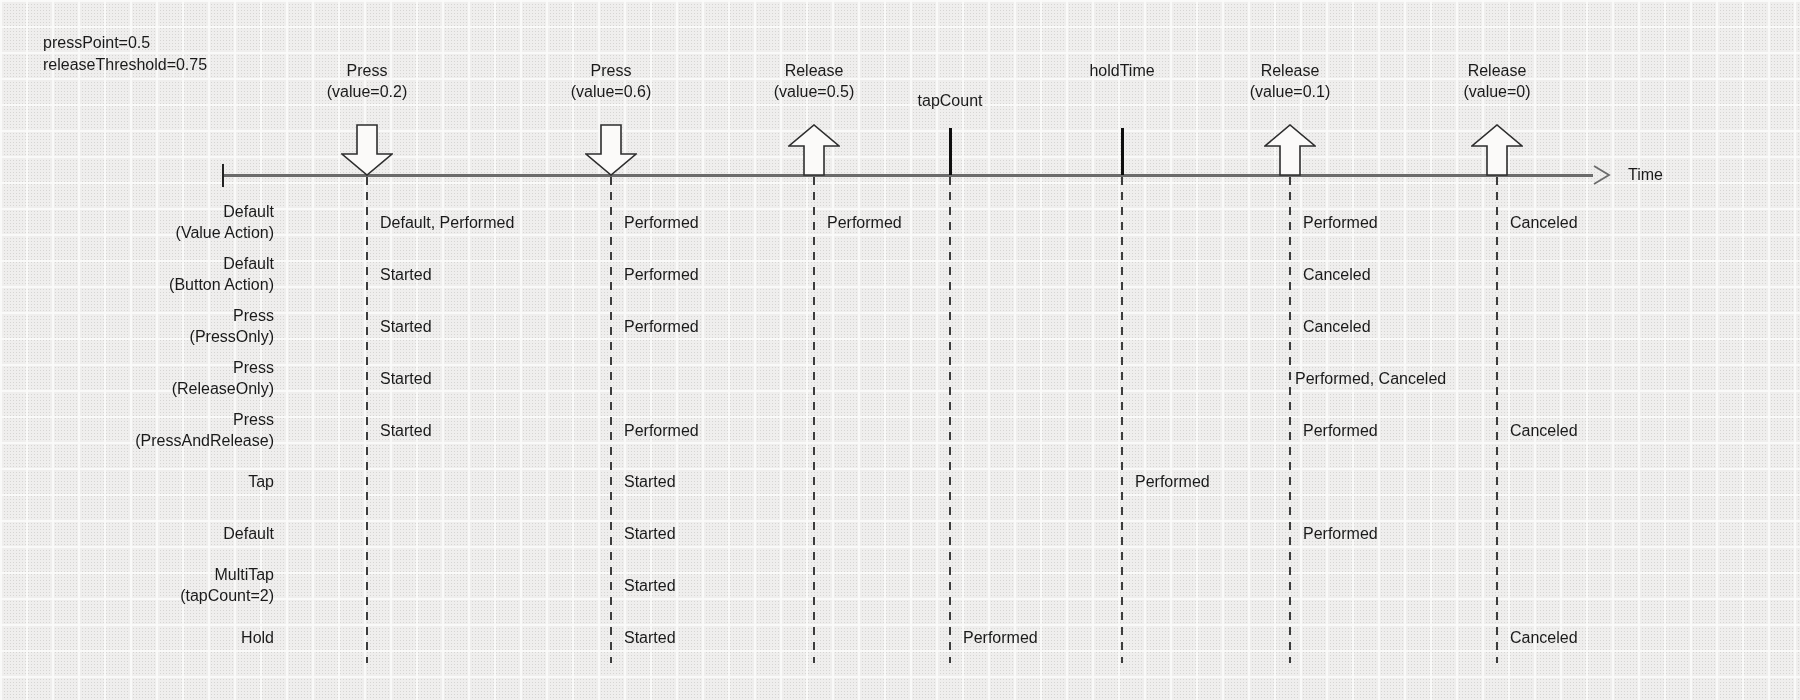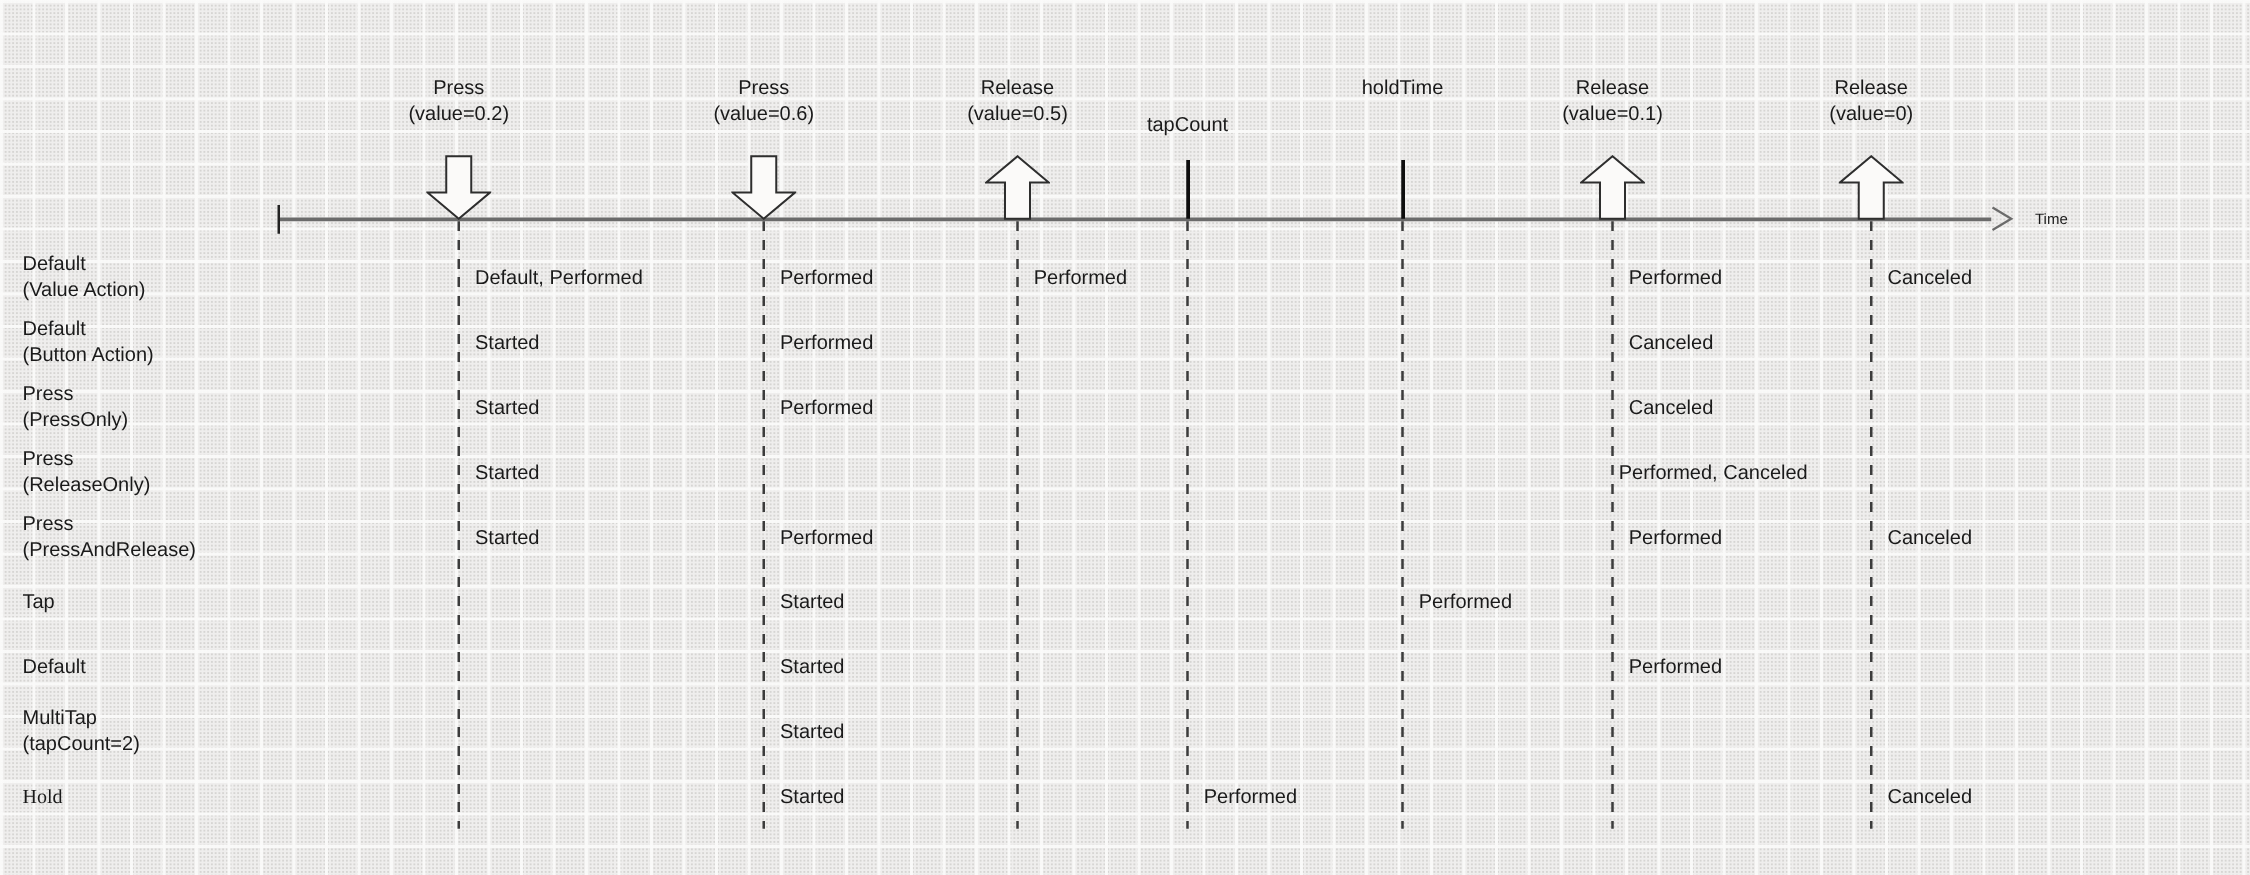--- a/index.html
+++ b/index.html
@@ -16,44 +16,48 @@
       radial-gradient(circle, rgba(150,148,144,0.28) 0.8px, transparent 1px);
     background-size:26px 26px, 26px 26px, 3px 3px;
   }
   .params{
     position:absolute;left:43px;top:32px;
     font-size:16px;line-height:22px;white-space:nowrap;
   }
   .axis-line{position:absolute;height:3px;background:#6b6b6b;}
   .axis-origin-tick{position:absolute;width:2px;background:#222;}
   .axis-arrowhead{position:absolute;overflow:visible;}
-  .axis-label{position:absolute;font-size:12px;line-height:20px;}
+  .axis-label{position:absolute;font-size:16px;line-height:20px;}
   .event-label{
     position:absolute;width:200px;text-align:center;
     font-size:16px;line-height:21px;white-space:pre-line;
   }
   .marker{position:absolute;}
   .time-tick{position:absolute;width:3px;height:47px;top:128px;background:#0e0e0e;}
   .dash{
     position:absolute;top:177px;width:2px;height:486px;
     background:repeating-linear-gradient(to bottom,#3c3c3c 0 8px,transparent 8px 15px);
   }
   .row-label{
-    position:absolute;left:18px;width:256px;text-align:left;
+    position:absolute;left:18px;width:256px;text-align:right;
     font-size:16px;line-height:21px;white-space:pre-line;
   }
   .cell{
     position:absolute;font-size:16px;line-height:21px;white-space:nowrap;
   }
 </style>
 </head>
 <body>
 
 <div class="canvas">
 
+  <div class="params">
+    <div>pressPoint=0.5</div>
+    <div>releaseThreshold=0.75</div>
+  </div>
 
   <div class="axis-line" id="axis-line" style="left: 223px; top: 174px; width: 1370px;"></div>
   <div class="axis-origin-tick" id="axis-origin-tick" style="left: 222px; top: 164px; height: 23px;"></div>
   <svg class="axis-arrowhead" id="axis-arrowhead" width="22" height="22" viewBox="0 0 22 22" style="left: 1591px; top: 164px;">
     <path d="M3 2 L18 11 L3 20" fill="none" stroke="#6b6b6b" stroke-width="1.8"></path>
   </svg>
   <div class="axis-label" id="axis-label" style="left: 1628px; top: 165px;">Time</div>
 
   <div id="events-layer">
       <div class="event-label" style="left: 267px; top: 59.5px;">Press
@@ -123,18 +127,18 @@
       <div class="cell" style="left: 1510px; top: 419.5px;">Canceled</div>
       <div class="row-label" style="top: 470.5px;">Tap</div>
       <div class="cell" style="left: 624px; top: 470.5px;">Started</div>
       <div class="cell" style="left: 1135px; top: 470.5px;">Performed</div>
       <div class="row-label" style="top: 522.5px;">Default</div>
       <div class="cell" style="left: 624px; top: 522.5px;">Started</div>
       <div class="cell" style="left: 1303px; top: 522.5px;">Performed</div>
       <div class="row-label" style="top: 564px;">MultiTap
 (tapCount=2)</div>
       <div class="cell" style="left: 624px; top: 574.5px;">Started</div>
-      <div class="row-label" style="top: 626.5px; font-family: Liberation Serif, serif;">Hold</div>
+      <div class="row-label" style="top: 626.5px;">Hold</div>
       <div class="cell" style="left: 624px; top: 626.5px;">Started</div>
       <div class="cell" style="left: 963px; top: 626.5px;">Performed</div>
       <div class="cell" style="left: 1510px; top: 626.5px;">Canceled</div>
     </div>
 </div>
 
 </body></html>

